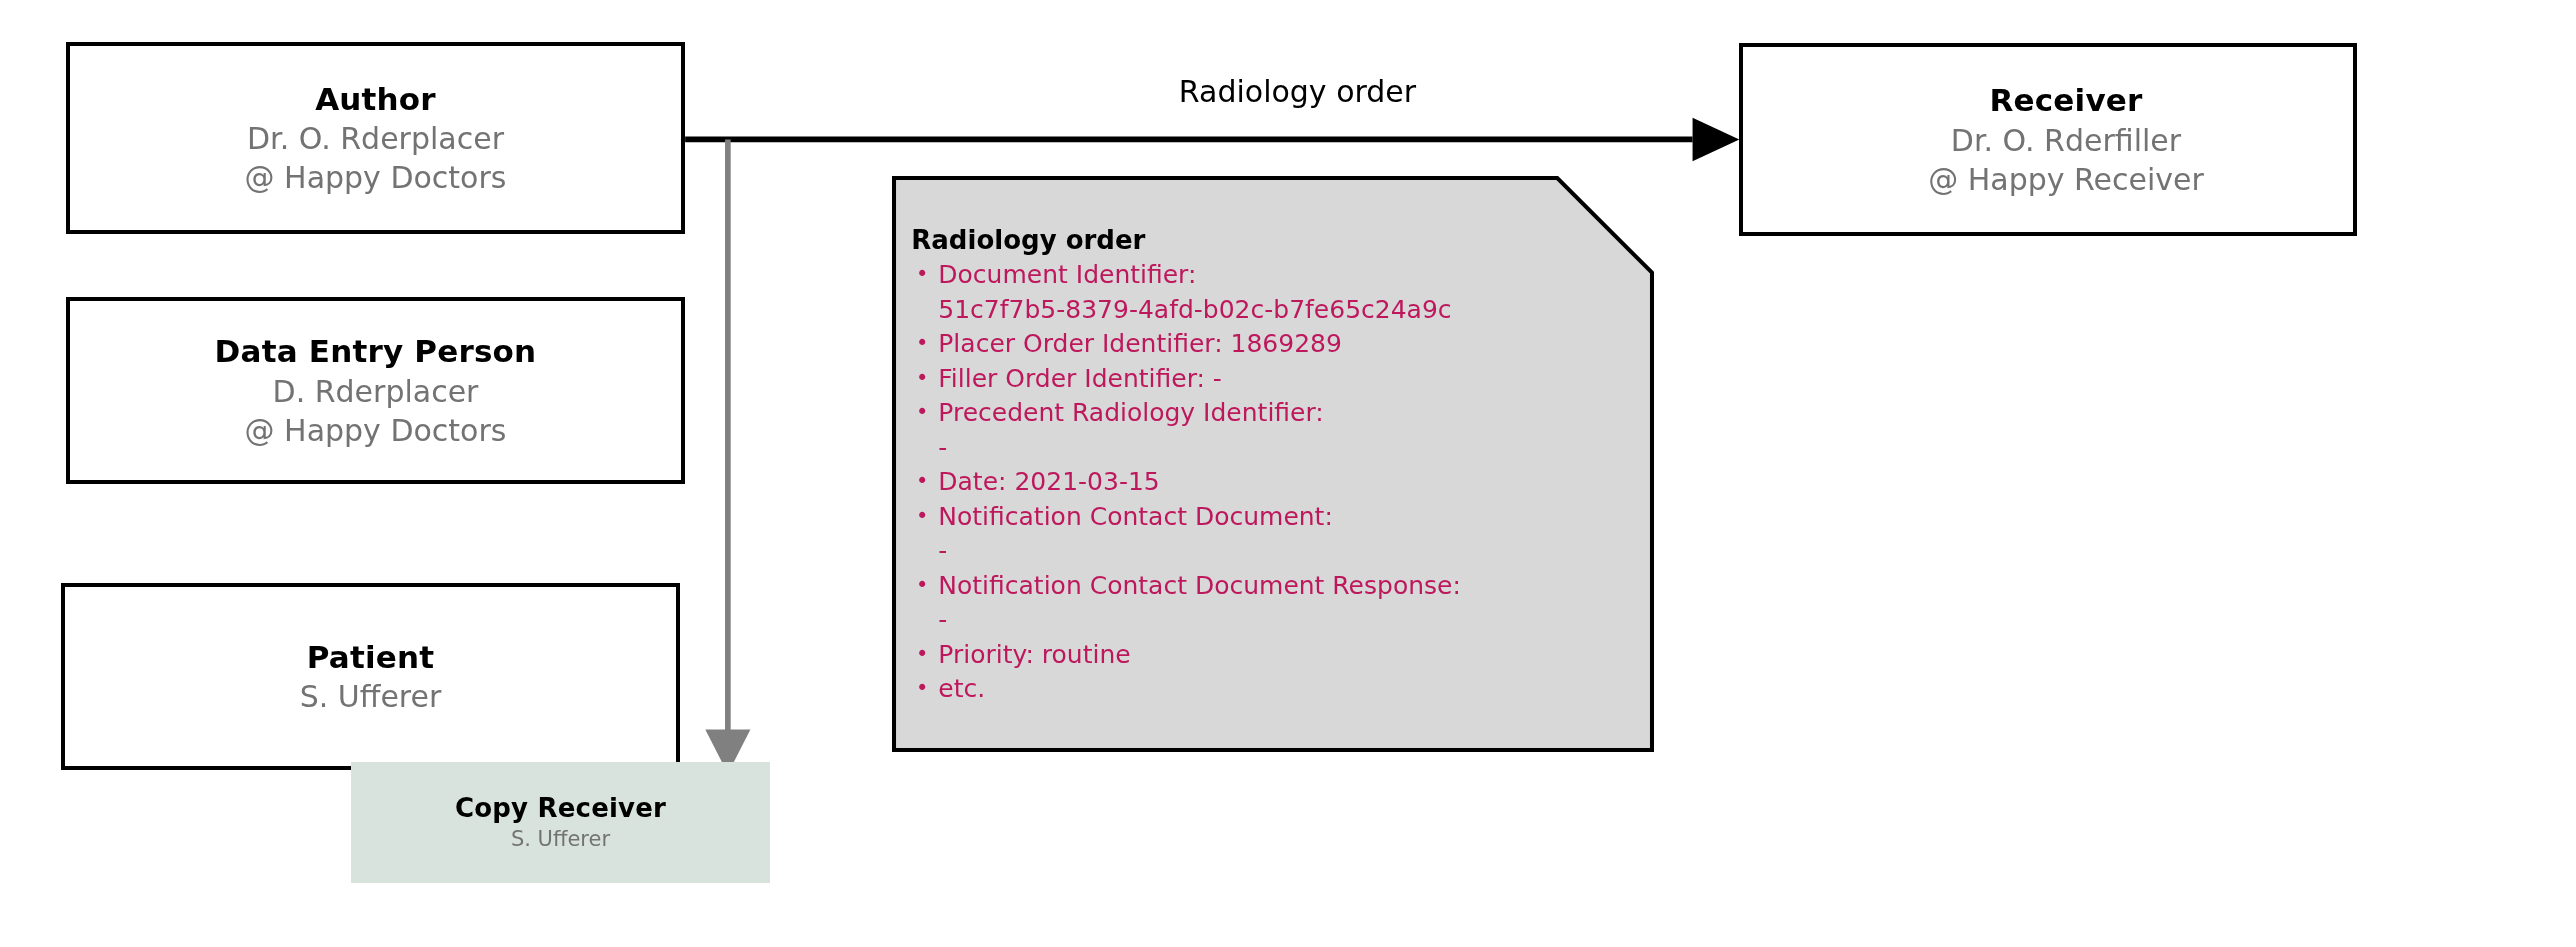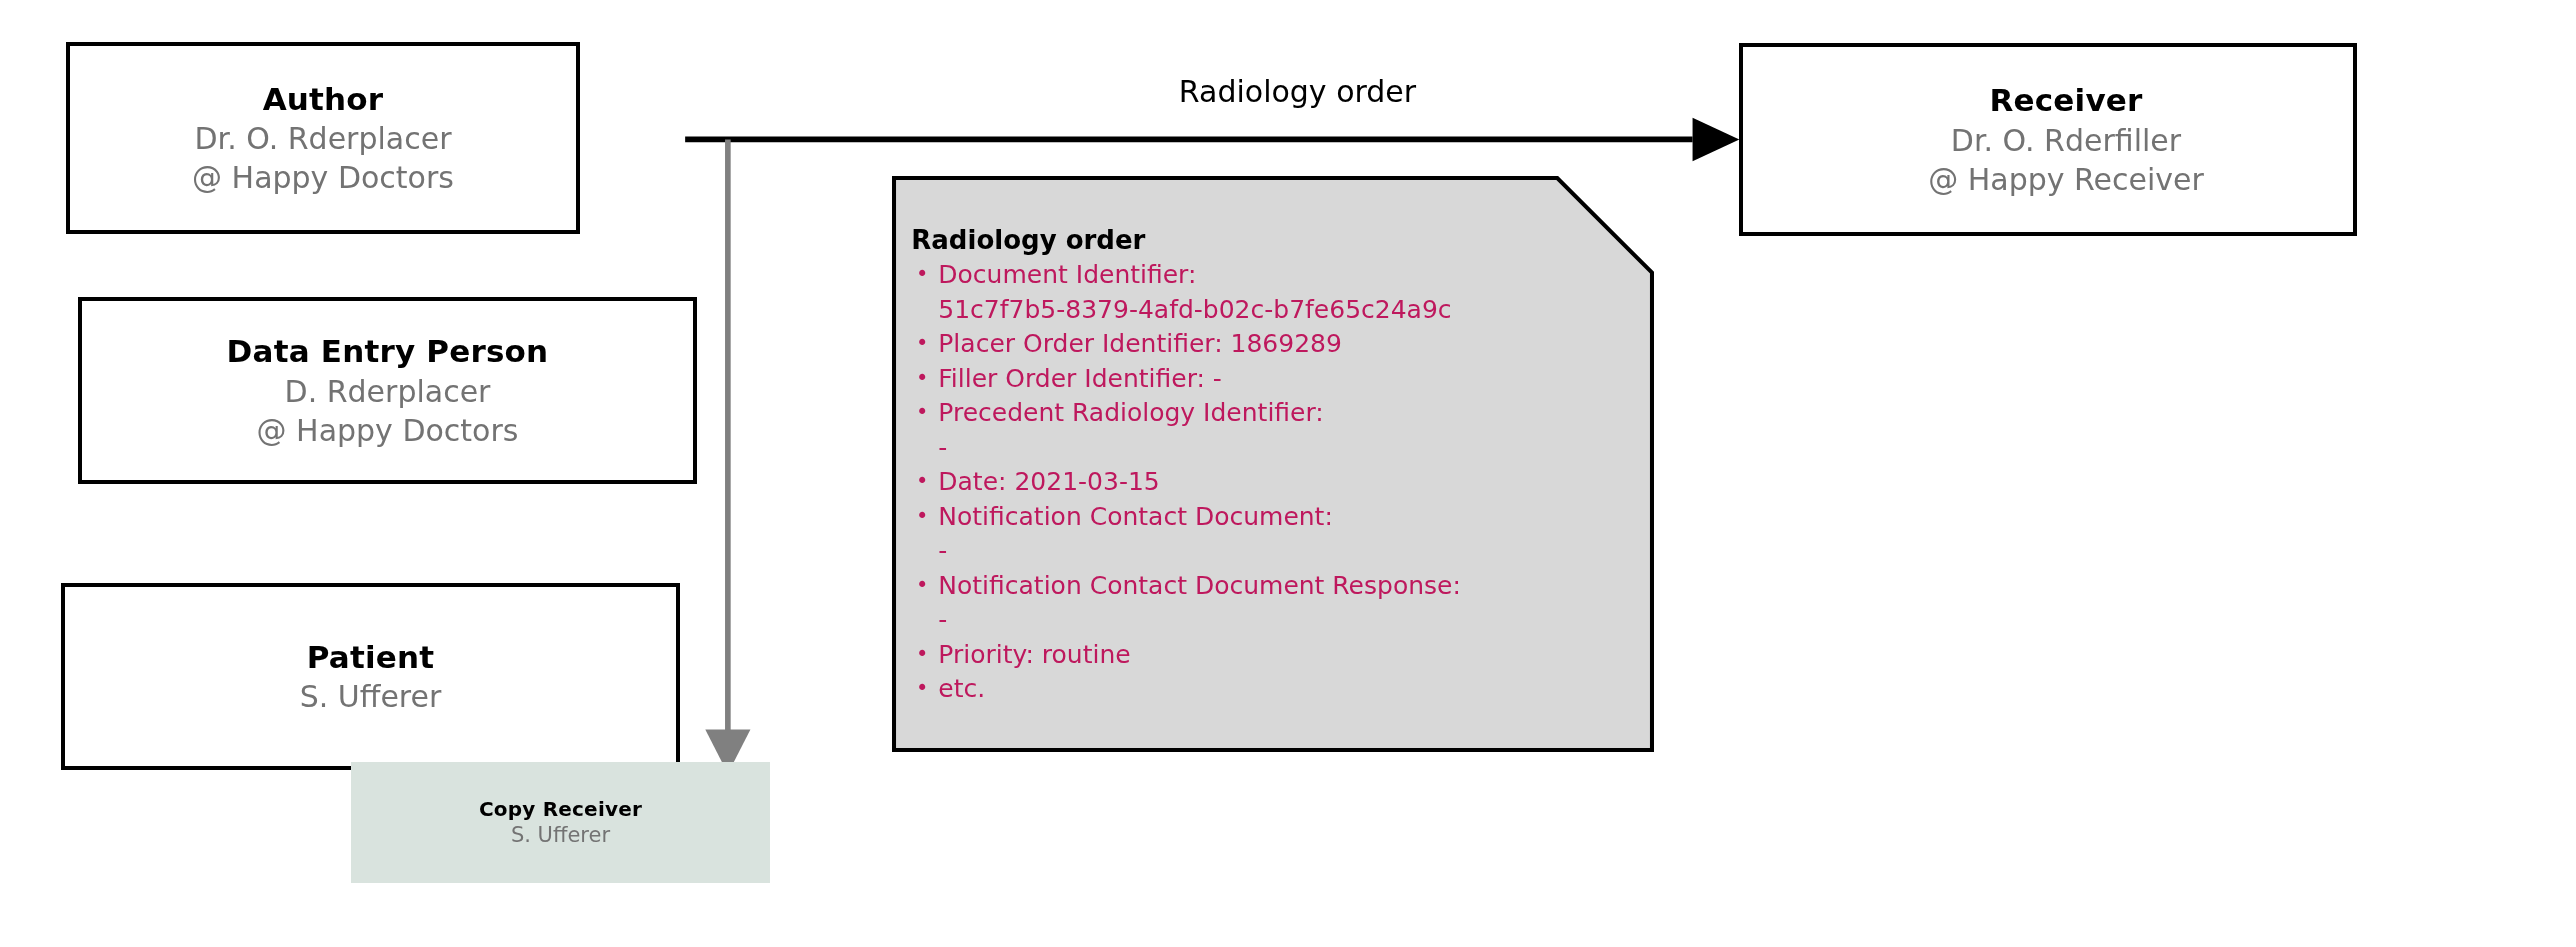--- a/index.html
+++ b/index.html
@@ -39,22 +39,22 @@
     color: #000000;
     letter-spacing: 0.2px;
   }
   .actor-line {
     font-weight: normal;
     font-size: 30px;
     color: #737373;
   }
 
   
-  #box-author        { left: 66px;  top: 42px;  width: 514px; height: 192px; }
-  #box-dataentry     { left: 78px;  top: 297px; width: 619px; height: 187px; }
+  #box-author        { left: 66px;  top: 42px;  width: 619px; height: 192px; }
+  #box-dataentry     { left: 66px;  top: 297px; width: 619px; height: 187px; }
   #box-patient       { left: 61px;  top: 583px; width: 619px; height: 187px; }
 
   #box-receiver      { left: 1739px; top: 43px; width: 618px; height: 193px; padding-left: 36px; }
 
   
   #box-copyreceiver {
     position: absolute;
     left: 351px;
     top: 762px;
     width: 419px;
@@ -63,21 +63,21 @@
     border: none;
     box-sizing: border-box;
     display: flex;
     flex-direction: column;
     align-items: center;
     justify-content: center;
     text-align: center;
     line-height: 1.30;
     z-index: 6;
   }
-  #box-copyreceiver .actor-title { font-size: 20px; }
+  #box-copyreceiver .actor-title { font-size: 26px; }
   #box-copyreceiver .actor-line  { font-size: 21px; }
 
   
   #connectors {
     position: absolute;
     left: 0; top: 0;
     width: 2576px;
     height: 947px;
     pointer-events: none;
     z-index: 4;

